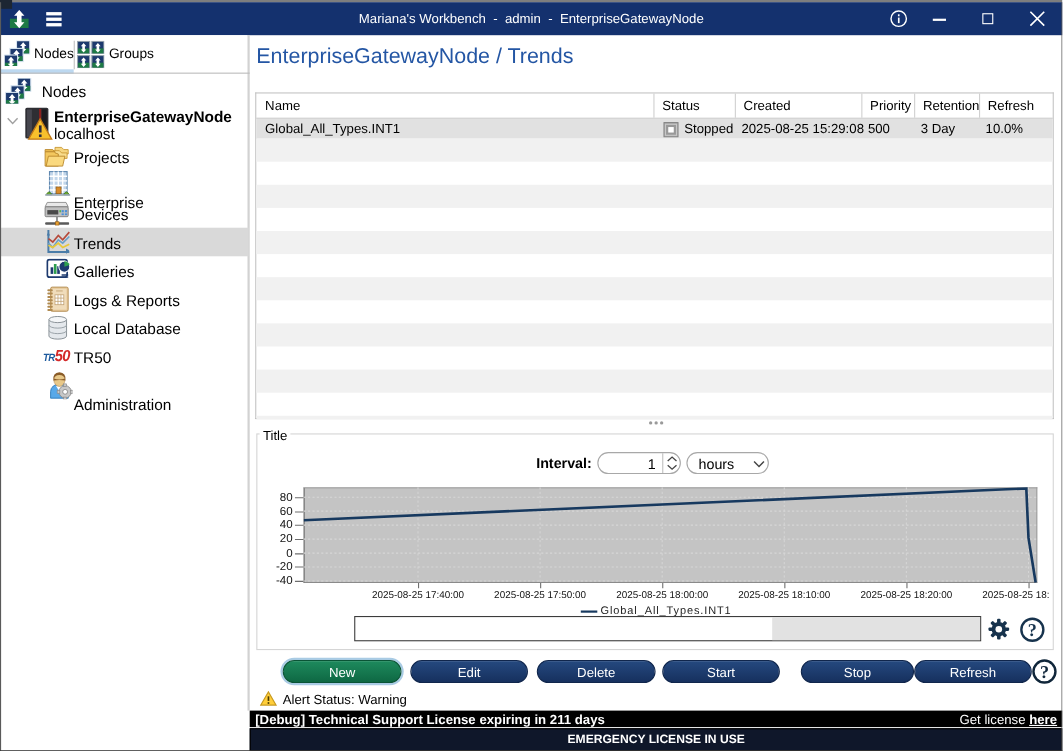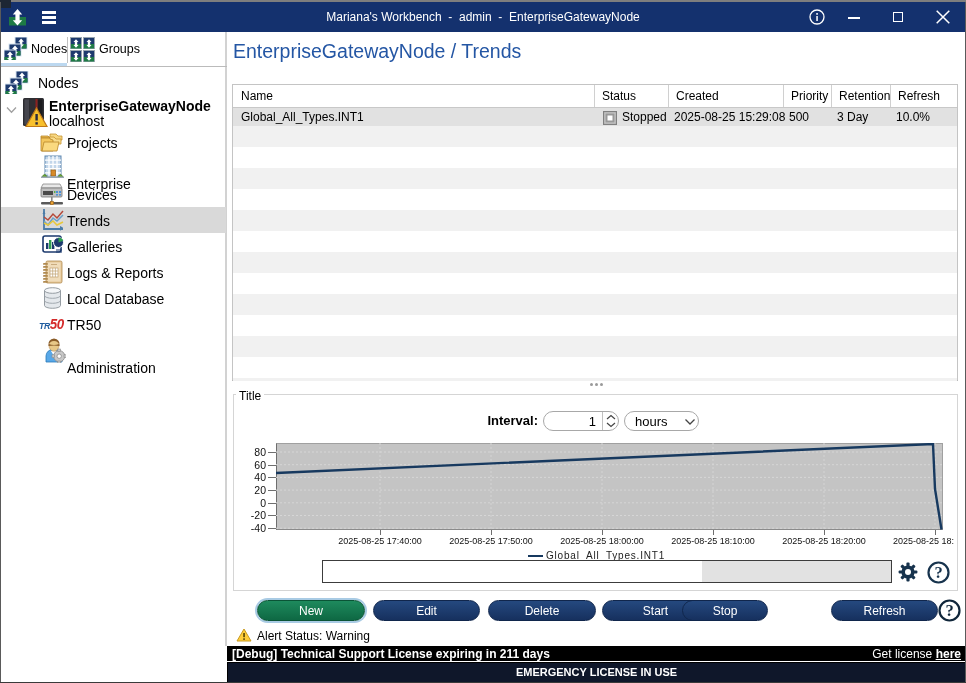--- a/index.html
+++ b/index.html
@@ -418,21 +418,21 @@
   </svg>
   <svg class="abs" style="left:927px;top:561px" width="23" height="23" viewBox="0 0 23 23">
     <circle cx="11.5" cy="11.5" r="10" fill="none" stroke="#17334d" stroke-width="2.2"></circle>
     <text x="11.5" y="17" text-anchor="middle" font-family="Liberation Serif" font-size="16.5" font-weight="bold" fill="#17334d">?</text>
   </svg>
 
   <div class="abs btn green" style="left:257px">New</div>
   <div class="abs btn navy" style="left:373px;width:107px">Edit</div>
   <div class="abs btn navy" style="left:488px">Delete</div>
   <div class="abs btn navy" style="left:602px;width:107px">Start</div>
-  <div class="abs btn navy" style="left:682px;width:86px">Stop</div>
+  <div class="abs btn navy" style="left:728px;width:103px">Stop</div>
   <div class="abs btn navy" style="left:831px;width:107px">Refresh</div>
   <svg class="abs" style="left:938px;top:599px" width="23" height="23" viewBox="0 0 23 23">
     <circle cx="11.5" cy="11.5" r="10" fill="none" stroke="#10263a" stroke-width="2.2"></circle>
     <text x="11.5" y="17" text-anchor="middle" font-family="Liberation Serif" font-size="16.5" font-weight="bold" fill="#10263a">?</text>
   </svg>
 
   <svg class="abs" style="left:236px;top:628px" width="16" height="14" viewBox="0 0 16 14">
     <path d="M8 1 L15 13 L1 13 Z" fill="#ffce3a" stroke="#c89a20" stroke-width="1"></path>
     <rect x="7.3" y="5" width="1.5" height="4.2" fill="#4a3a00"></rect>
     <rect x="7.3" y="10.3" width="1.5" height="1.6" fill="#4a3a00"></rect>

